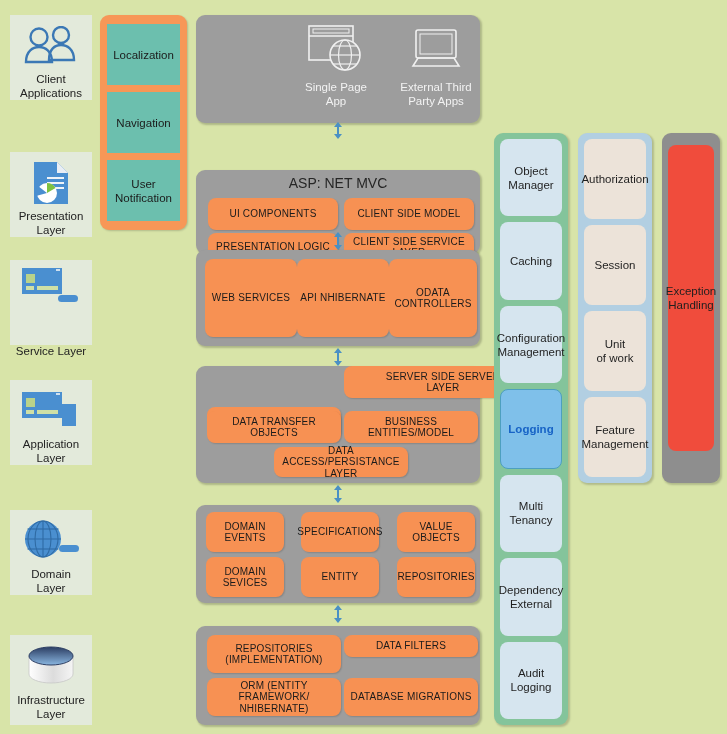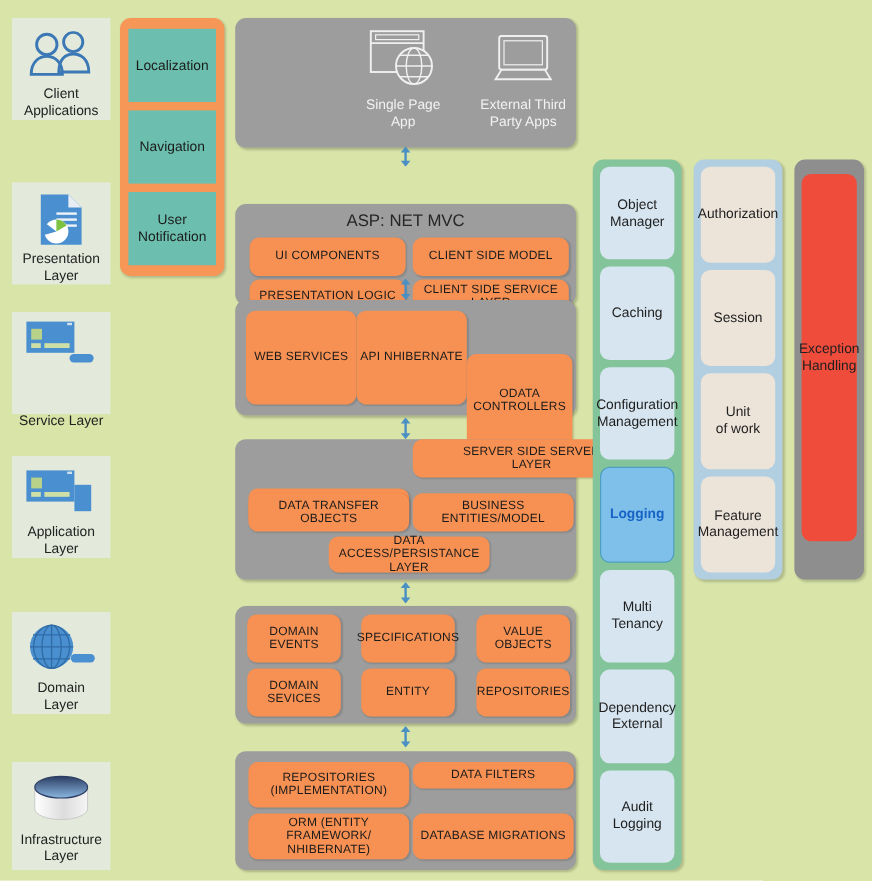--- a/index.html
+++ b/index.html
@@ -349,21 +349,21 @@
     </svg>
   </div>
 
   <div class="abs graypanel" style="left:196px; top:250px; width:284px; height:96px;">
     <div class="pill" style="left:9px; top:9px; width:86px; height:78px;">
       <span>WEB SERVICES</span>
     </div>
     <div class="pill" style="left:101px; top:9px; width:86px; height:78px;">
       <span>API NHIBERNATE</span>
     </div>
-    <div class="pill" style="left:193px; top:9px; width:82px; height:78px;margin-top:36px;">
+    <div class="pill" style="left:193px; top:9px; width:82px; height:78px;">
       <div>
         <div>ODATA</div>
         <div>CONTROLLERS</div>
       </div>
     </div>
   </div>
 
   <div class="arrow" style="left:331px; top:348px;">
     <svg width="14" height="18" viewBox="0 0 14 18">
       <line x1="7" y1="3" x2="7" y2="15" stroke="#4a90c4" stroke-width="2"></line>

